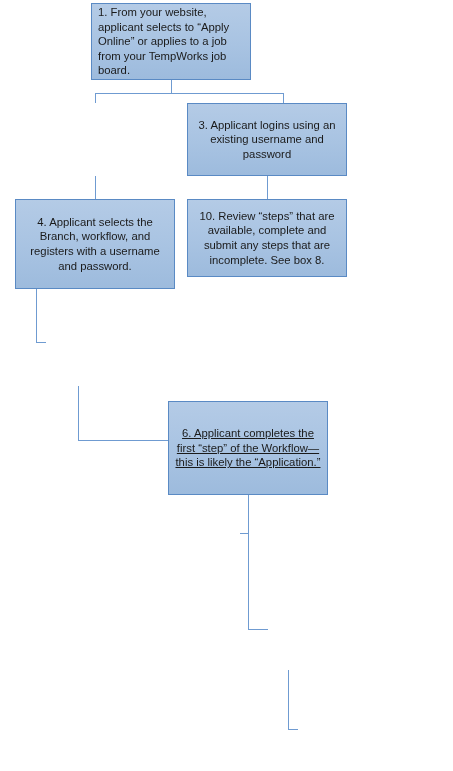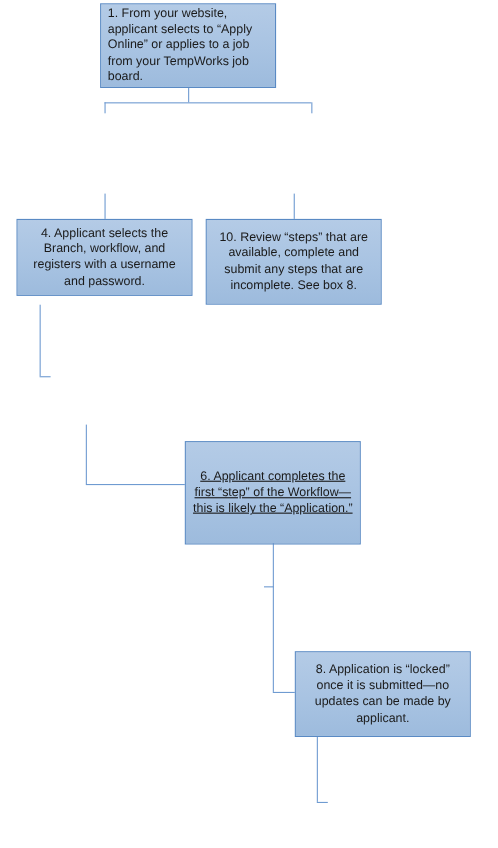--- a/index.html
+++ b/index.html
@@ -62,25 +62,25 @@
     <div class="conn v" style="left: 78px; top: 386px; height: 54px; background: rgb(111, 155, 209);"></div>
     <div class="conn h" style="left: 78px; top: 440px; width: 90px; background: rgb(111, 155, 209);"></div>
     <div class="conn v" style="left: 248px; top: 479px; height: 150px; background: rgb(111, 155, 209);"></div>
     <div class="conn h" style="left: 240px; top: 533px; width: 9px; background: rgb(111, 155, 209);"></div>
     <div class="conn h" style="left: 248px; top: 629px; width: 20px; background: rgb(111, 155, 209);"></div>
     <div class="conn v" style="left: 288px; top: 670px; height: 59px; background: rgb(111, 155, 209);"></div>
     <div class="conn h" style="left: 288px; top: 729px; width: 10px; background: rgb(111, 155, 209);"></div>
     <div class="node align-left" style="left: 91px; top: 3px; width: 160px; height: 77px; border-color: rgb(90, 138, 196); color: rgb(26, 26, 26);">
       <div class="txt">1. From your website, applicant selects to “Apply Online” or applies to a job from your TempWorks job board.</div>
     </div>
-    <div class="node" style="left: 15px; top: 199px; width: 160px; height: 70px; border-color: rgb(90, 138, 196); color: rgb(26, 26, 26);">
+    <div class="node" style="left: 187px; top: 103px; width: 160px; height: 73px; border-color: rgb(90, 138, 196); color: rgb(26, 26, 26);">
+      <div class="txt">3. Applicant logins using an existing username and password</div>
+    </div>
+    <div class="node" style="left: 15px; top: 199px; width: 160px; height: 90px; border-color: rgb(90, 138, 196); color: rgb(26, 26, 26);">
       <div class="txt">4. Applicant selects the Branch, workflow, and registers with a username and password.</div>
     </div>
     <div class="node" style="left: 187px; top: 199px; width: 160px; height: 78px; border-color: rgb(90, 138, 196); color: rgb(26, 26, 26);">
       <div class="txt">10. Review “steps” that are available, complete and submit any steps that are incomplete. See box 8.</div>
     </div>
     <div class="node" style="left: 168px; top: 401px; width: 160px; height: 94px; border-color: rgb(90, 138, 196); color: rgb(26, 26, 26); text-decoration: underline;">
       <div class="txt">6. Applicant completes the first “step” of the Workflow—this is likely the “Application.”</div>
     </div>
-    <div class="node" style="left: 268px; top: 592px; width: 160px; height: 78px; border-color: rgb(90, 138, 196); color: rgb(26, 26, 26);">
-      <div class="txt">8. Application is “locked” once it is submitted—no updates can be made by applicant.</div>
-    </div>
   </div>
 
 </body></html>

